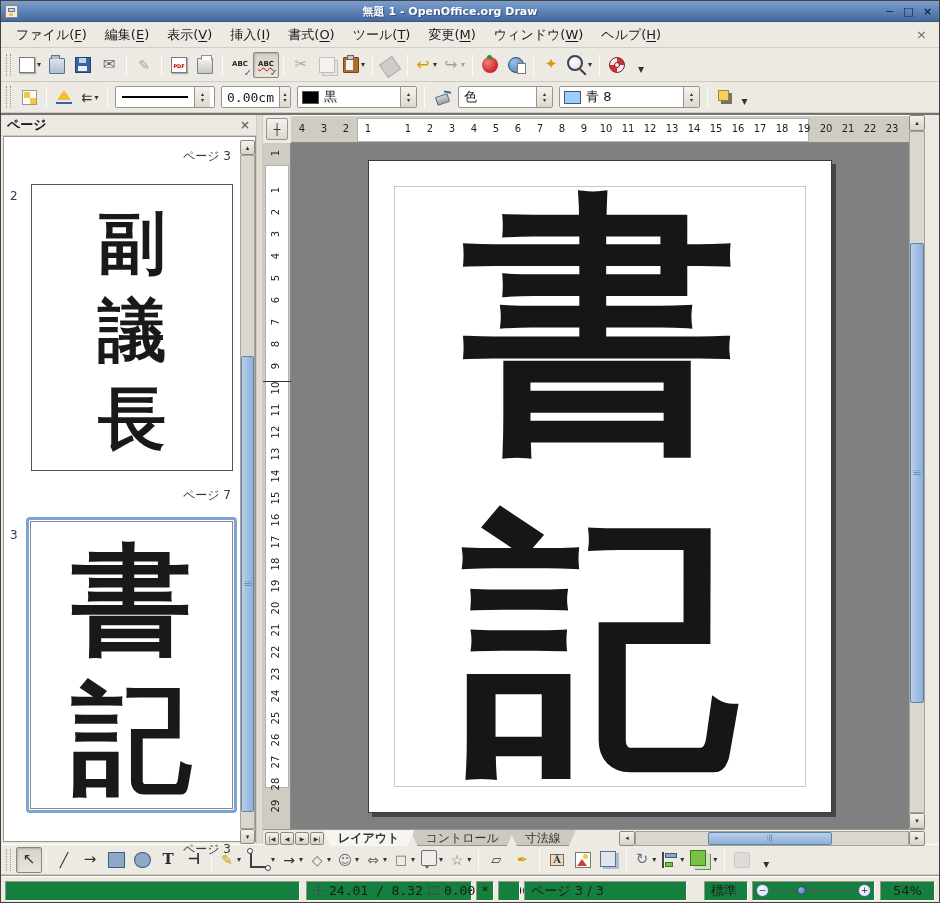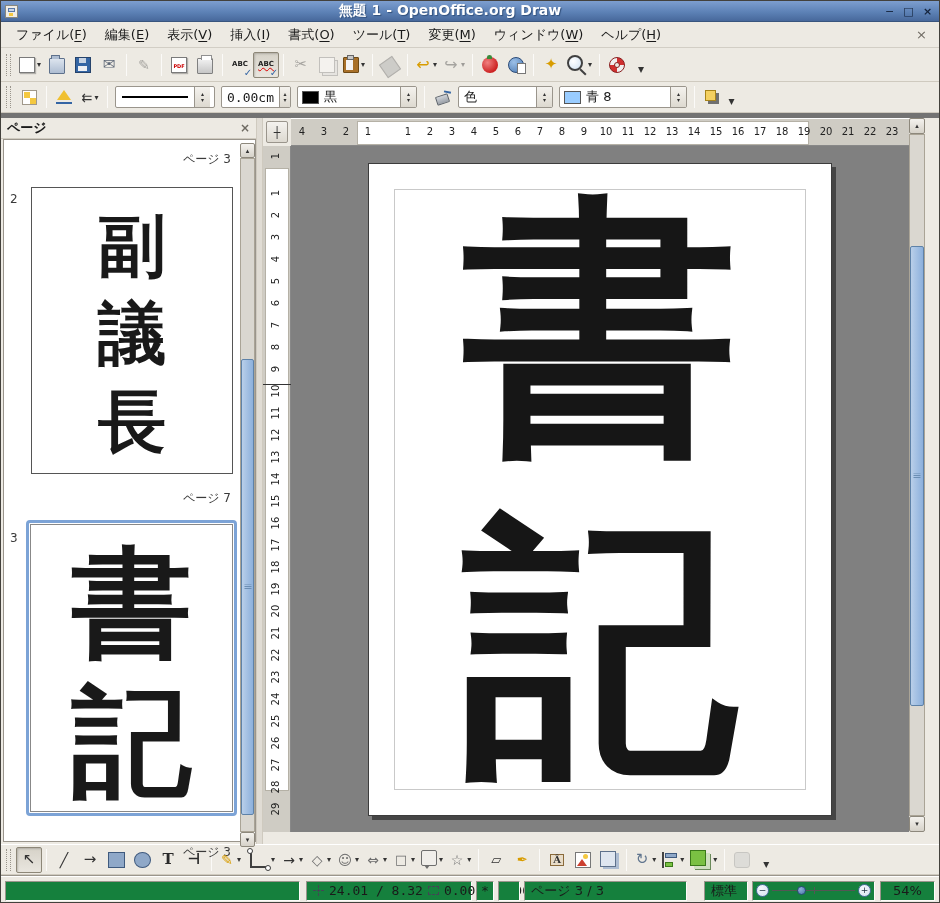--- a/index.html
+++ b/index.html
@@ -3,21 +3,21 @@
 <meta charset="utf-8">
 <style>
   html,body{margin:0;padding:0;background:#fff}
   *{box-sizing:border-box}
   .window{position:relative;width:940px;height:903px;background:#edeae3;
     font-family:"DejaVu Sans","Liberation Sans",sans-serif;font-size:13px;color:#1a1a1a;
     border:1px solid #43413c;overflow:hidden}
   
   .titlebar{height:21px;background:linear-gradient(#7d9ecf,#5d82b6 55%,#47689b);
     border-bottom:1px solid #39557e;display:flex;align-items:center;padding:0 4px;gap:4px}
-  .title{flex:1;text-align:center;color:#fff;font-weight:bold;font-size:14px;text-shadow:1px 1px 1px #31507c}
+  .title{flex:1;text-align:center;color:#fff;font-weight:bold;font-size:11px;text-shadow:1px 1px 1px #31507c}
   .wbtn{width:15px;text-align:center;color:#14223a;font-size:11px;font-weight:bold;line-height:15px;cursor:default}
   .ic-win{width:13px;height:13px;background:#f0ede6;border:1px solid #88877f;position:relative}
   .ic-win::before{content:"";position:absolute;inset:2px 2px 5px 2px;background:#c8d4e8;border:1px solid #5878a8}
   .ic-win::after{content:"";position:absolute;left:3px;bottom:1px;width:4px;height:3px;background:#f4c840}
   
   .menubar{height:26px;display:flex;align-items:center;padding:0 6px;background:#edeae3;border-bottom:1px solid #d2cec5}
   .menu-item{padding:17px 9px;white-space:nowrap}
   .menu-item u{text-underline-offset:2px}
   .menu-close{margin-left:auto;color:#6e6a62;font-size:13px;padding:0 6px}
   
@@ -91,23 +91,23 @@
   .boxed{border:1px solid #8a6a3a;background:#e8dcc8;padding:0 2px;font-size:10px;font-weight:bold;color:#333;font-family:"DejaVu Serif",serif}
   
   .combo{display:flex;align-items:center;height:22px;border:1px solid #9a958c;border-radius:2px;background:#fff;margin:0 3px;overflow:hidden}
   .combo .val{padding:0 5px;font-size:13px;white-space:nowrap;flex:1}
   .mono{font-family:"DejaVu Sans Mono","Liberation Mono",monospace}
   .spin{width:16px;height:100%;border-left:1px solid #9a958c;background:linear-gradient(#f4f2ee,#ddd9d0);
     display:flex;flex-direction:column;align-items:center;justify-content:center;line-height:5px}
   .spin .sa{font-size:6px;color:#333;height:6px}
   .swatch{width:17px;height:13px;border:1px solid #555;margin-left:4px;flex:none}
   .line-preview{width:66px;height:0;border-top:2px solid #000;margin:0 6px}
-  .w-ls{width:100px}.w-lw{width:70px}.w-lc{width:120px}.w-fs{width:95px}.w-fc{width:128px}
-  
-  .main{position:relative;height:731px;background:#404040;border-top:5px solid #737373}
+  .w-ls{width:100px}.w-lw{width:70px}.w-lc{width:120px}.w-fs{width:95px}.w-fc{width:141px}
+  
+  .main{position:relative;height:731px;background:#404040;border-top:2px solid #737373}
   .panel{position:absolute;left:0;top:0;width:255px;height:100%;background:#edeae3}
   .panel-hdr{height:21px;display:flex;align-items:center;padding:0 6px;font-weight:bold;border-bottom:1px solid #cfcabf}
   .panel-close{margin-left:auto;color:#6e6a62;font-size:12px}
   .panel-list{position:absolute;left:2px;top:21px;right:0;bottom:2px;background:#fff;border:1px solid #9a958c}
   .pg-label{position:absolute;right:24px;font-size:12px;color:#3a3a3a}
   .pg-num{position:absolute;left:6px;font-size:12px;color:#3a3a3a}
   .thumb{position:absolute;left:27px;top:47px;width:202px;height:287px;background:#fff;border:1px solid #555}
   .thumb-sel{position:absolute;left:22px;top:380px;width:211px;height:296px;border:3px solid #7ca3d6;border-radius:4px;background:#fff}
   .thumb-inner{position:absolute;inset:1px;border:1px solid #888}
   .vtext{margin:0 auto;text-align:center;word-break:break-all;line-break:anywhere;font-weight:bold;color:#191919}
@@ -475,20 +475,38 @@
         <div class="page">
           <div class="margin-box"></div>
           <div class="page-text">書記</div>
         </div>
       </div>
       <div class="sb-btn vsb-up">▴</div>
       <div class="sb-track vsb-track"></div>
       <div class="sb-thumb vsb-thumb"></div>
       <div class="sb-btn vsb-down">▾</div>
 
+      <div class="bottom-row">
+        <div class="tabnav">
+          <span class="navbtn">|◀</span>
+          <span class="navbtn">◀</span>
+          <span class="navbtn">▶</span>
+          <span class="navbtn">▶|</span>
+        </div>
+        <div class="tab active">レイアウト</div>
+        <div class="tab">コントロール</div>
+        <div class="tab">寸法線</div>
+        <div class="hsb">
+          <div class="sb-btn">◂</div>
+          <div class="sb-track">
+            <div class="sb-thumb h"></div>
+          </div>
+          <div class="sb-btn">▸</div>
+        </div>
+      </div>
     </div>
   </div>
 
   <div class="toolbar drawbar">
       <span class="tb-grip"></span>
       <div class="tb-btn on">
         <span class="tb-ic">
           <span class="g b15 c-dark">↖</span>
         </span>
       </div>

